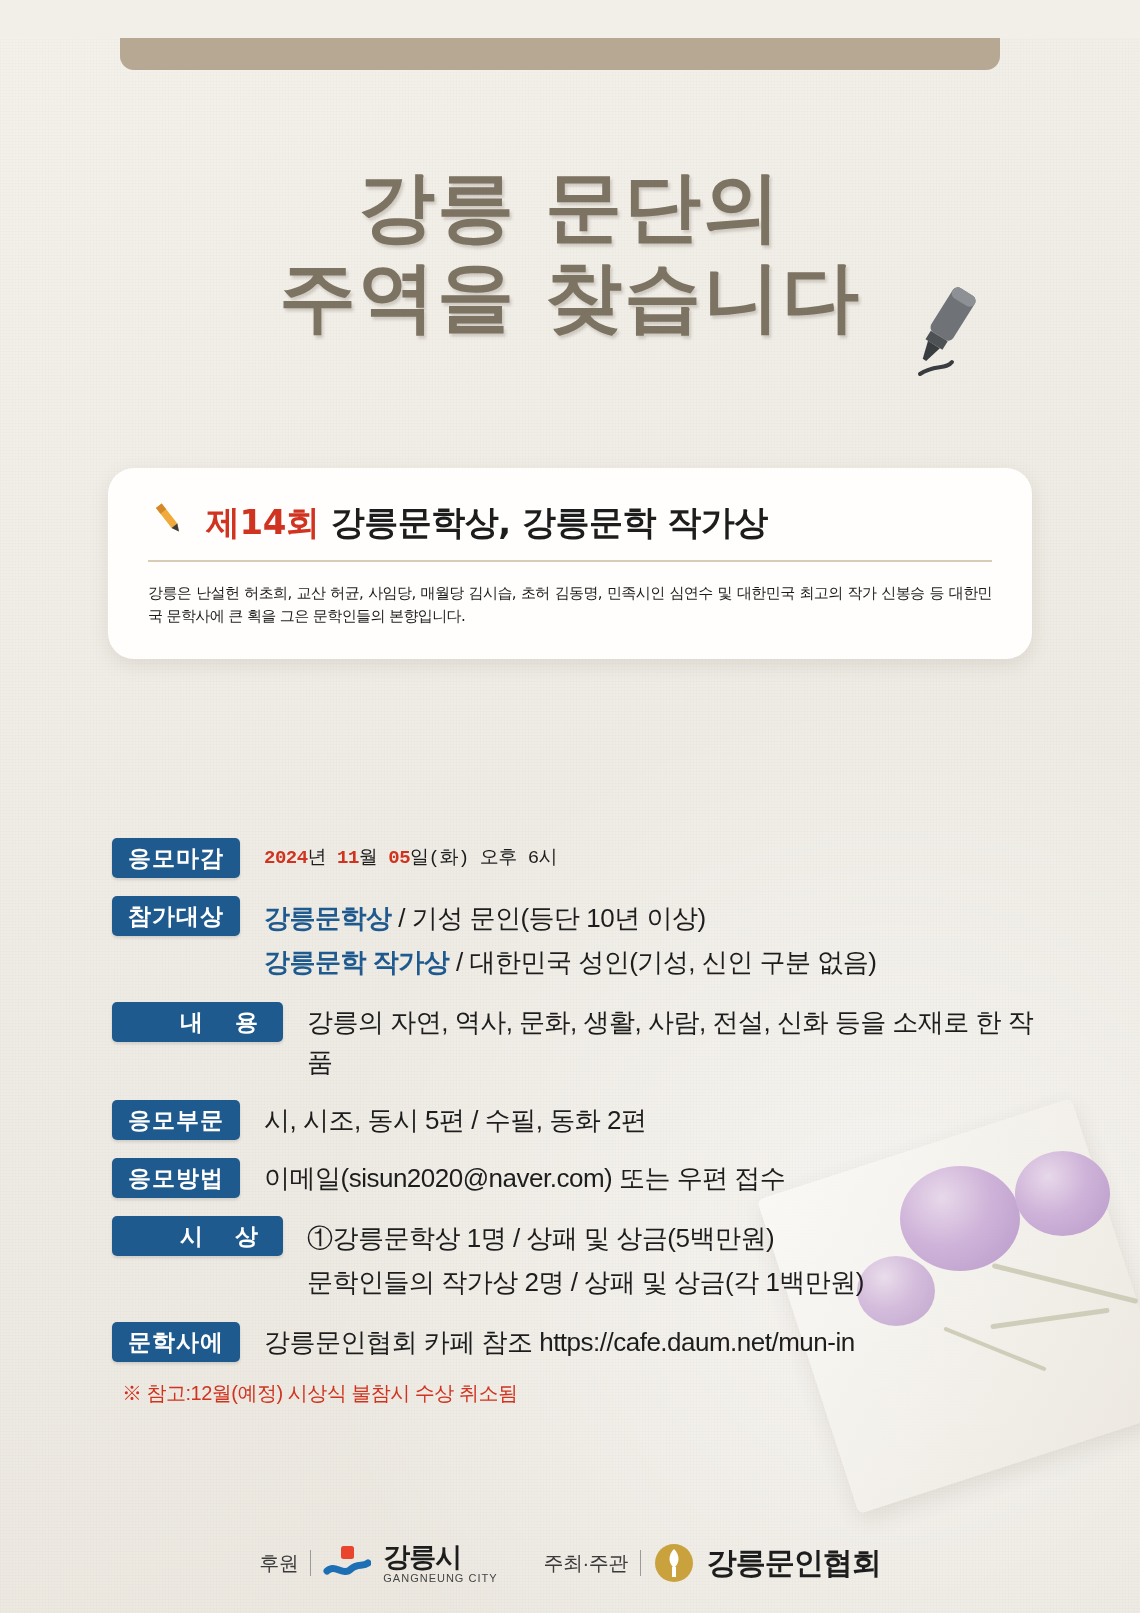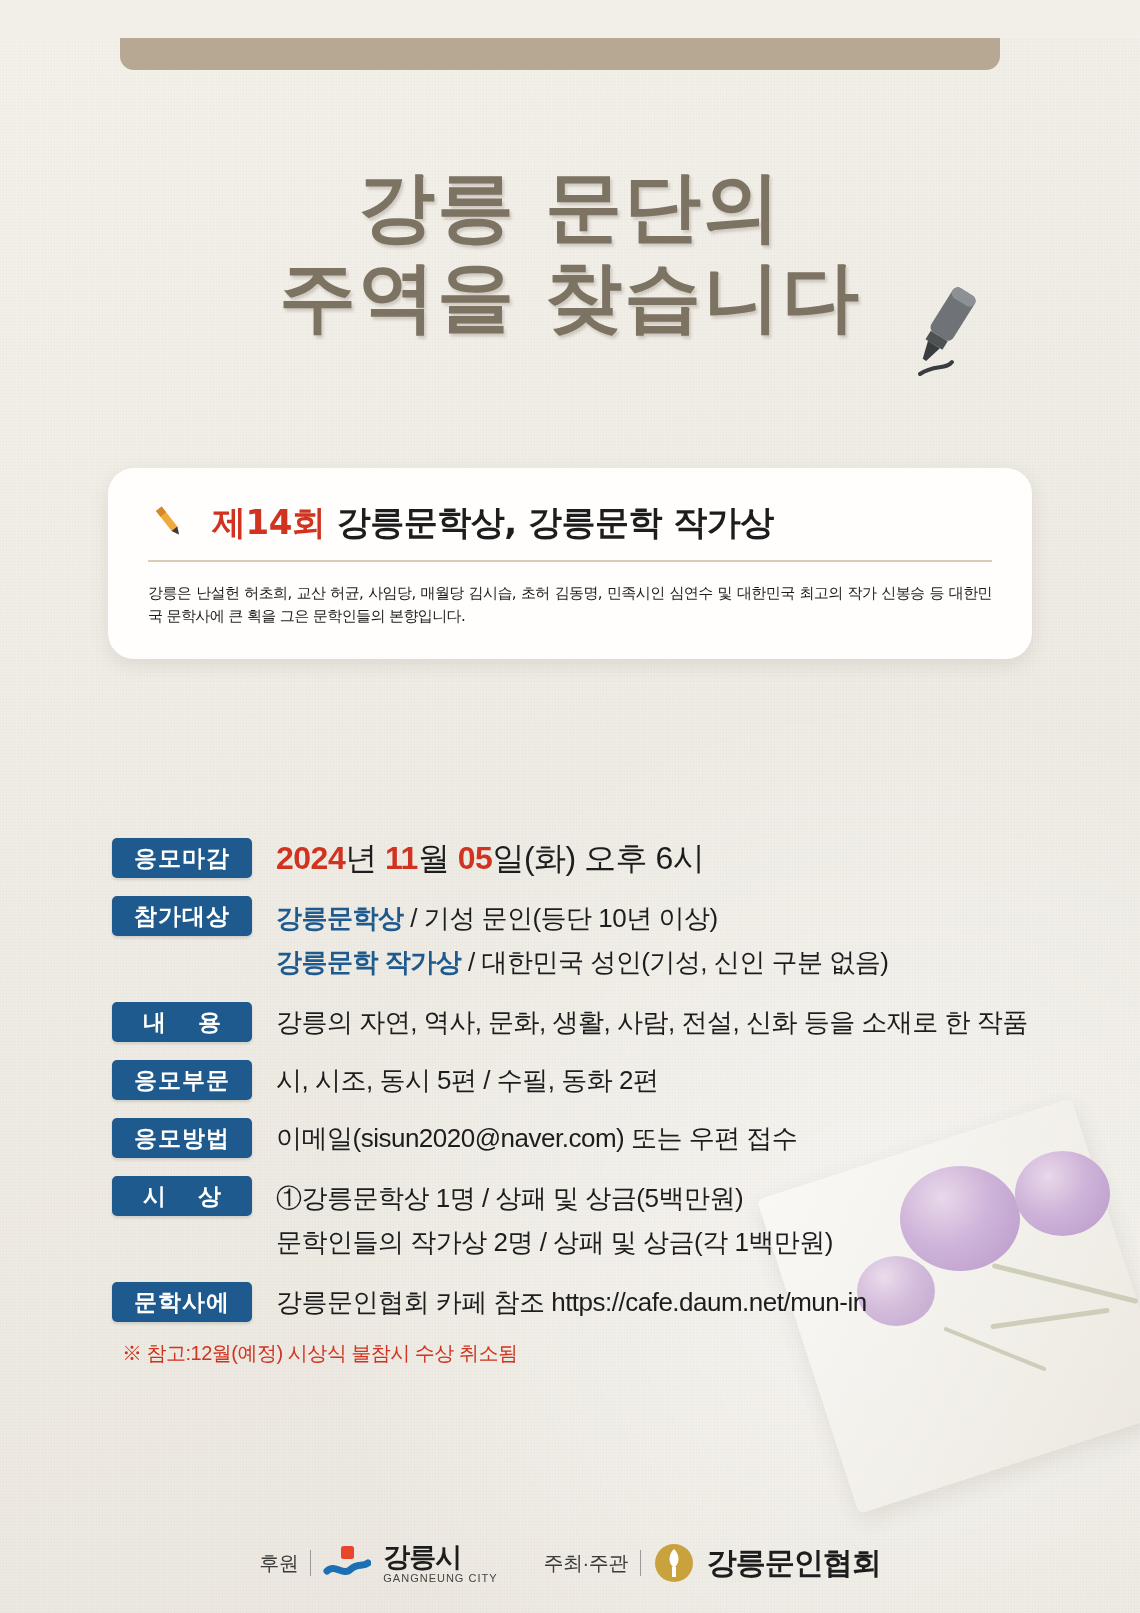--- a/index.html
+++ b/index.html
@@ -129,22 +129,22 @@
     top: 430px;
     width: 924px;
     box-sizing: border-box;
     background: #fffefc;
     border-radius: 26px;
     padding: 32px 40px 30px 40px;
     box-shadow: 0 6px 18px rgba(130,120,105,0.16);
   }
   .intro-title-row {
     display: flex;
-    align-items: center;
-    gap: 20px;
+    align-items: flex-start;
+    gap: 14px;
   }
   .pencil-icon {
     flex: 0 0 auto;
     width: 44px;
     height: 40px;
   }
   .intro-title {
     font-family: "DejaVu Sans", sans-serif;
     font-weight: bold;
     font-size: 34px;
@@ -186,54 +186,54 @@
     top: 800px;
     width: 930px;
   }
   .row {
     display: flex;
     align-items: flex-start;
     margin-bottom: 18px;
   }
   .tag {
     flex: 0 0 auto;
-    width: 140px;
+    width: 128px;
     height: 40px;
     line-height: 40px;
     text-align: center;
     background: #1f5a8f;
     color: #ffffff;
     font-family: "DejaVu Sans", sans-serif;
     font-weight: bold;
     font-size: 23px;
     border-radius: 5px;
     letter-spacing: 1px;
     box-shadow: 0 2px 3px rgba(0,0,0,0.12);
   }
-  .tag.wide-space { letter-spacing: 12px; text-indent: 12px; }
+  .tag.wide-space { letter-spacing: 12px; text-indent: 12px; padding-left: 43px; }
   .val {
     margin-left: 24px;
     font-size: 26px;
     color: #1d1d1d;
     line-height: 40px;
     letter-spacing: -0.5px;
   }
   .val .red {
     color: #d0331f;
     font-weight: bold;
   }
   .val .blue {
     color: #1f5a8f;
     font-weight: bold;
   }
   .val .line2 {
     display: block;
     line-height: 44px;
   }
-  .row.deadline .val { font-size: 32px; }
+  .row.deadline .val { font-size: 19px; font-family: Liberation Mono, monospace; }
   .note {
     margin-top: 6px;
     margin-left: 10px;
     color: #d0331f;
     font-size: 20px;
     letter-spacing: -0.5px;
   }
 
   
   .footer {

